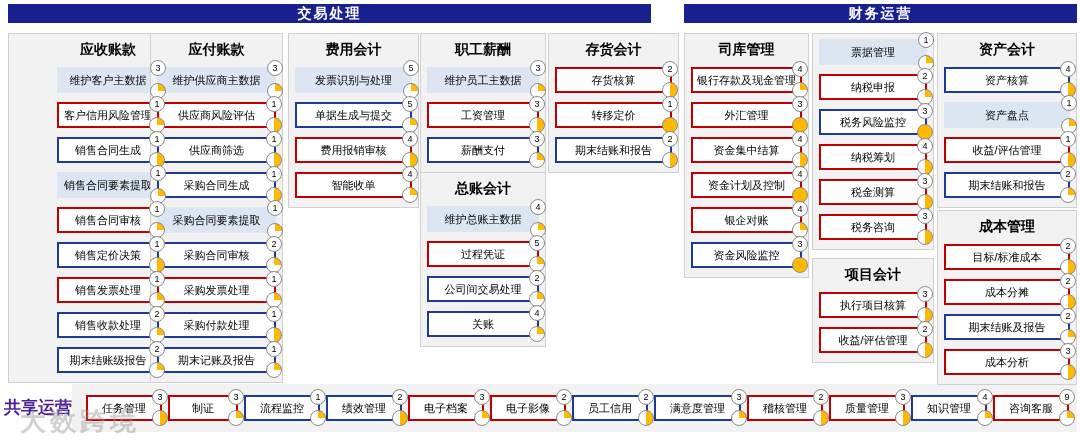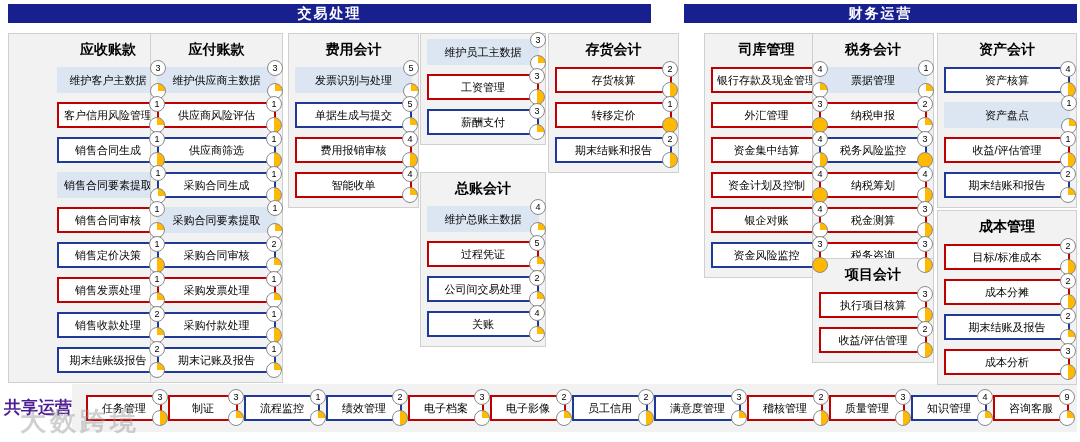--- a/index.html
+++ b/index.html
@@ -244,20 +244,21 @@
           <span class="badge-pie" style="background: conic-gradient(rgb(255, 185, 0) 180deg, rgb(255, 255, 255) 0deg);"></span>
         </div>
         <div class="item s-red">
           <span>智能收单</span>
           <span class="badge-num">4</span>
           <span class="badge-pie" style="background: conic-gradient(rgb(255, 185, 0) 90deg, rgb(255, 255, 255) 0deg);"></span>
         </div>
       </div>
     </div>
     <div class="group" style="left: 420px; top: 33px; width: 126px;">
+      <div class="group-title">职工薪酬</div>
       <div class="items">
         <div class="item s-fill">
           <span>维护员工主数据</span>
           <span class="badge-num">3</span>
           <span class="badge-pie" style="background: conic-gradient(rgb(255, 185, 0) 90deg, rgb(255, 255, 255) 0deg);"></span>
         </div>
         <div class="item s-red">
           <span>工资管理</span>
           <span class="badge-num">3</span>
           <span class="badge-pie" style="background: conic-gradient(rgb(255, 185, 0) 180deg, rgb(255, 255, 255) 0deg);"></span>
@@ -307,21 +308,21 @@
           <span class="badge-num">1</span>
           <span class="badge-pie" style="background: conic-gradient(rgb(255, 185, 0) 360deg, rgb(255, 255, 255) 0deg);"></span>
         </div>
         <div class="item s-blue">
           <span>期末结账和报告</span>
           <span class="badge-num">2</span>
           <span class="badge-pie" style="background: conic-gradient(rgb(255, 185, 0) 180deg, rgb(255, 255, 255) 0deg);"></span>
         </div>
       </div>
     </div>
-    <div class="group" style="left: 684px; top: 33px; width: 125px; margin-left: 20px;">
+    <div class="group" style="left: 684px; top: 33px; width: 125px;">
       <div class="group-title">司库管理</div>
       <div class="items">
         <div class="item s-red">
           <span>银行存款及现金管理</span>
           <span class="badge-num">4</span>
           <span class="badge-pie" style="background: conic-gradient(rgb(255, 185, 0) 90deg, rgb(255, 255, 255) 0deg);"></span>
         </div>
         <div class="item s-red">
           <span>外汇管理</span>
           <span class="badge-num">3</span>
@@ -343,21 +344,20 @@
           <span class="badge-pie" style="background: conic-gradient(rgb(255, 185, 0) 90deg, rgb(255, 255, 255) 0deg);"></span>
         </div>
         <div class="item s-blue">
           <span>资金风险监控</span>
           <span class="badge-num">3</span>
           <span class="badge-pie" style="background: conic-gradient(rgb(255, 185, 0) 360deg, rgb(255, 255, 255) 0deg);"></span>
         </div>
       </div>
     </div>
     <div class="group" style="left: 812px; top: 33px; width: 122px;">
-      <div class="group-title">税务会计</div>
       <div class="items">
         <div class="item s-fill">
           <span>票据管理</span>
           <span class="badge-num">1</span>
           <span class="badge-pie" style="background: conic-gradient(rgb(255, 185, 0) 90deg, rgb(255, 255, 255) 0deg);"></span>
         </div>
         <div class="item s-red">
           <span>纳税申报</span>
           <span class="badge-num">2</span>
           <span class="badge-pie" style="background: conic-gradient(rgb(255, 185, 0) 90deg, rgb(255, 255, 255) 0deg);"></span>

